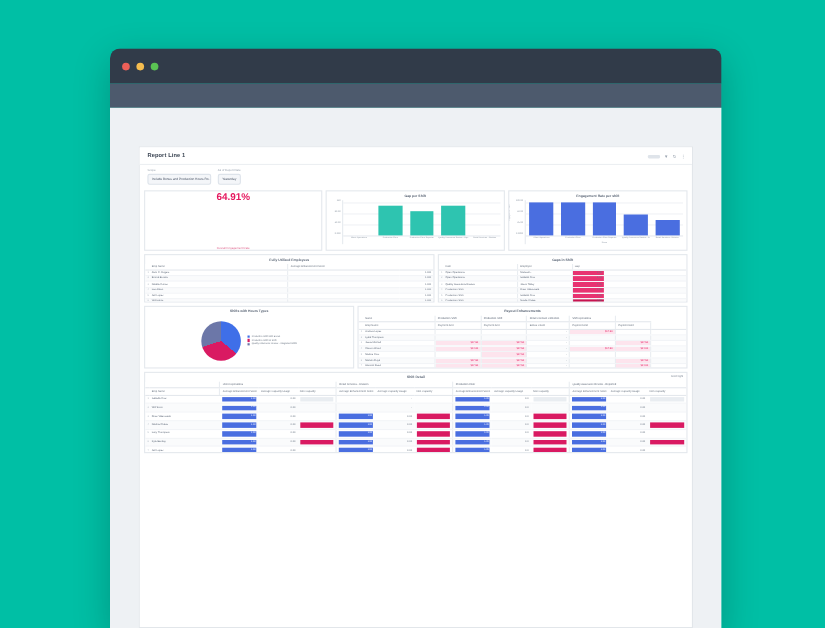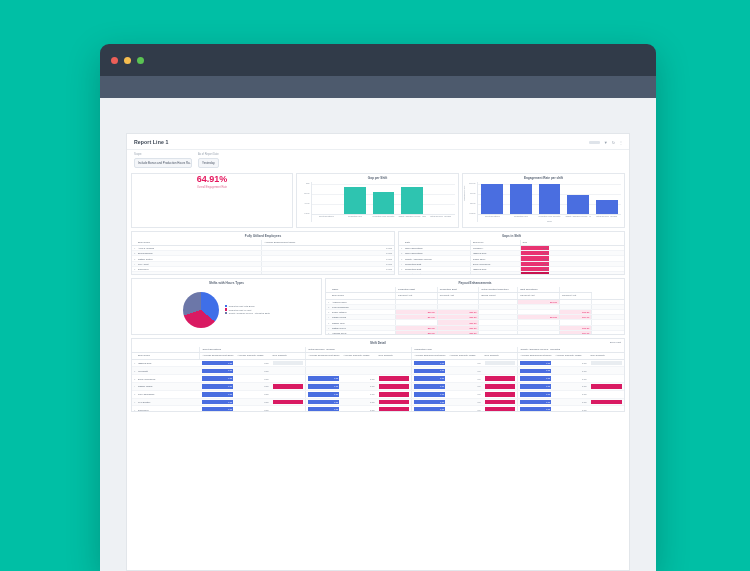--- a/index.html
+++ b/index.html
@@ -70,21 +70,21 @@
     background: #fff; border: 1px solid #e4e8ed;
     position: relative; overflow: hidden;
   }
   .panel-title {
     font-size: 3.1px; color: #5b6676; text-align: center;
     padding: 2.5px 0 1.5px 0; font-weight: bold;
   }
 
   
   #kpi-panel { flex: 0 0 162px; height: 55px; display: flex;
-    align-items: center; justify-content: flex-start; flex-direction: column; }
+    align-items: center; justify-content: space-between; flex-direction: column; }
   #kpi-value { font-size: 9px; color: #e5175e; font-weight: bold; }
   #kpi-label { font-size: 2.6px; color: #e06b92; margin-top: 2px; }
 
   
   .chart-panel { flex: 1; height: 55px; }
   .chart-body { display: flex; height: 40px; padding: 0 3px 0 1px; }
   .y-axis {
     width: 13px; display: flex; flex-direction: column;
     justify-content: space-between; align-items: flex-end;
     padding-right: 1.5px; padding-bottom: 7px;

